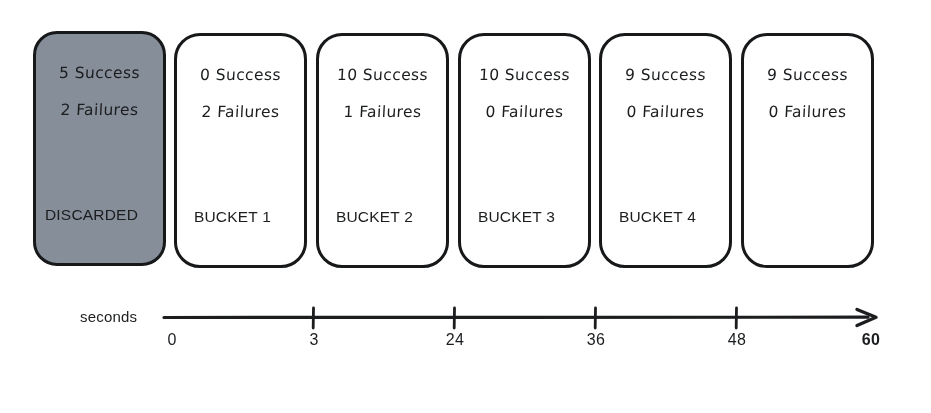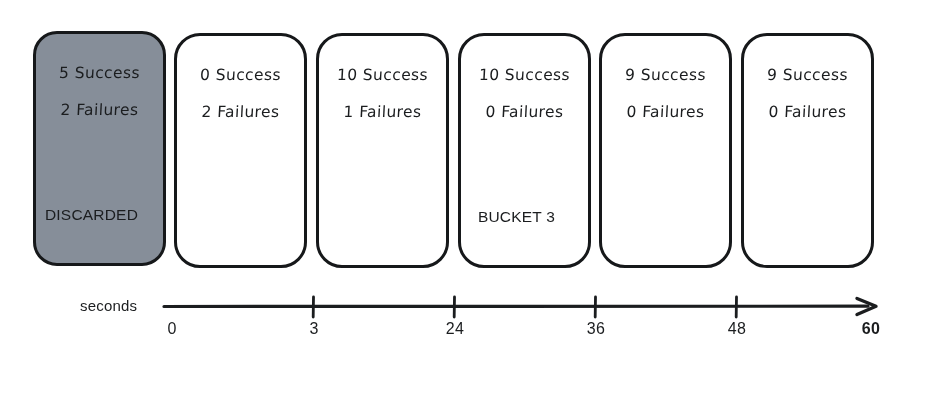--- a/index.html
+++ b/index.html
@@ -78,21 +78,21 @@
     font-size: 15.5px;
     font-weight: 400;
     color: #1b1d1f;
     letter-spacing: 0.2px;
   }
 
   
   .axis-wrap {
     position: absolute;
     left: 0;
-    top: 288px;
+    top: 299px;
     width: 826px;
     height: 70px;
   }
   .axis-title {
     position: absolute;
     left: 80px;
     top: 9px;
     font-family: "Liberation Sans", sans-serif;
     font-size: 15px;
     color: #1b1d1f;
@@ -128,42 +128,45 @@
         <p class="count-line">2 Failures</p>
       </div>
       <div class="card-label">DISCARDED</div>
     </div>
 
     <div class="card" style="left:141px;">
       <div class="card-counts">
         <p class="count-line">0 Success</p>
         <p class="count-line">2 Failures</p>
       </div>
+      <div class="card-label">BUCKET 1</div>
     </div>
 
     <div class="card" style="left:283px;">
       <div class="card-counts">
         <p class="count-line">10 Success</p>
         <p class="count-line">1 Failures</p>
       </div>
+      <div class="card-label">BUCKET 2</div>
     </div>
 
     <div class="card" style="left:425px;">
       <div class="card-counts">
         <p class="count-line">10 Success</p>
         <p class="count-line">0 Failures</p>
       </div>
       <div class="card-label">BUCKET 3</div>
     </div>
 
     <div class="card" style="left:566px;">
       <div class="card-counts">
         <p class="count-line">9 Success</p>
         <p class="count-line">0 Failures</p>
       </div>
+      <div class="card-label">BUCKET 4</div>
     </div>
 
     <div class="card" style="left:708px;">
       <div class="card-counts">
         <p class="count-line">9 Success</p>
         <p class="count-line">0 Failures</p>
       </div>
     </div>
 
   </div>

